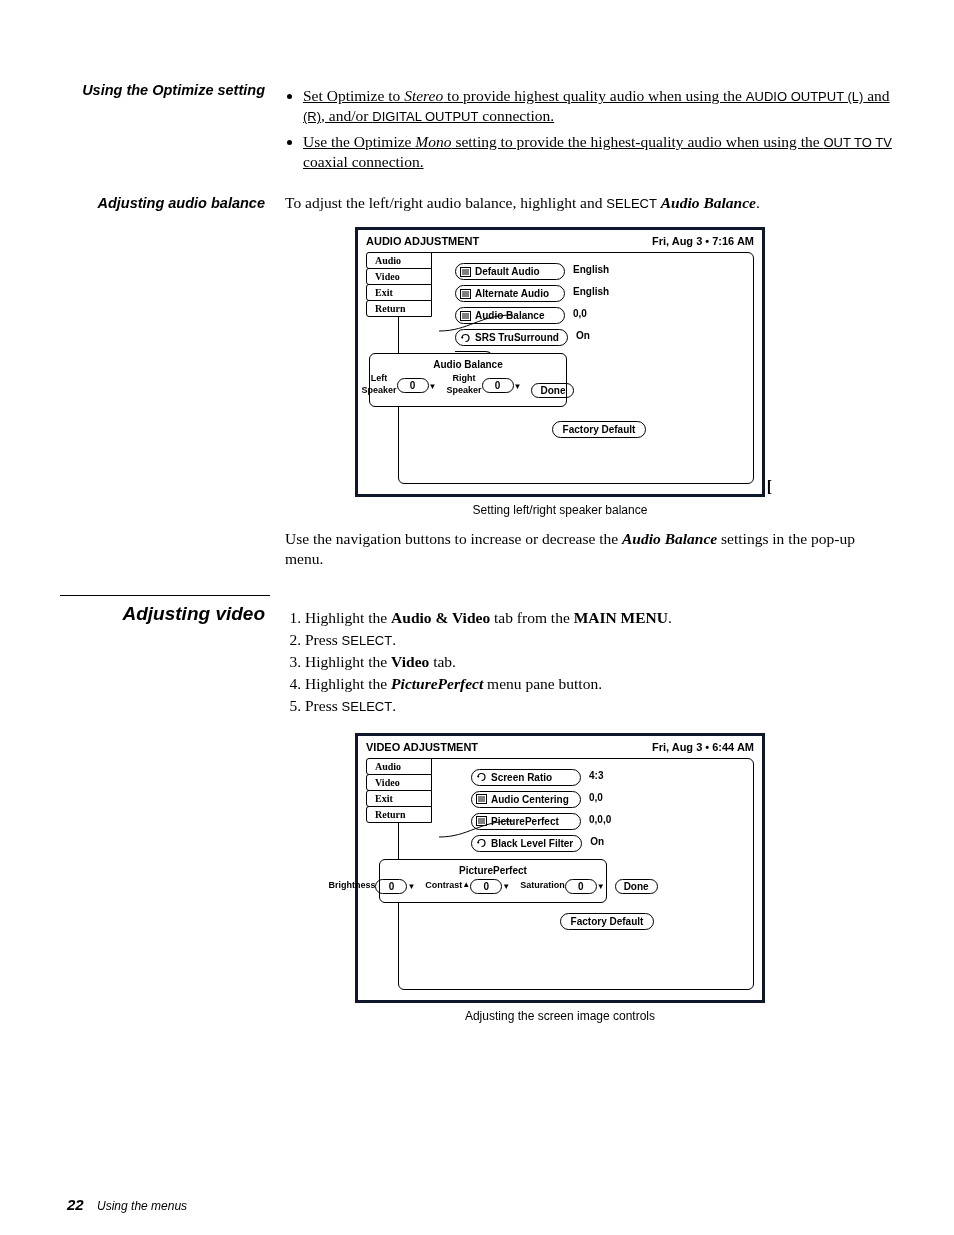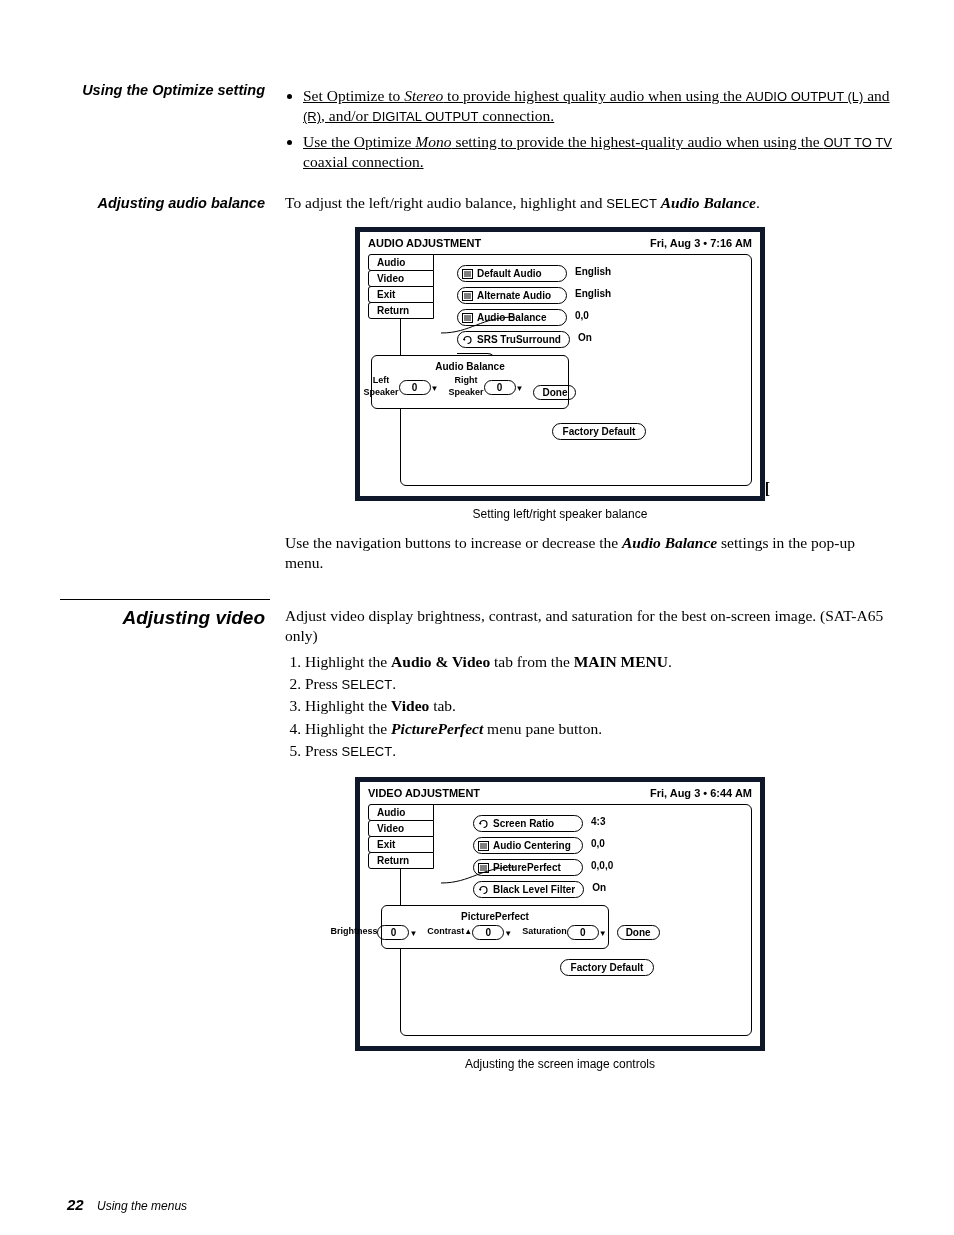--- a/index.html
+++ b/index.html
@@ -53,21 +53,21 @@
     width: 210px;
     border-top: 1px solid #000;
     margin: 26px 0 6px 0;
   }
   .figwrap {
     margin: 14px 0 8px 70px;
   }
   .osd {
     width: 410px;
     box-sizing: border-box;
-    border: 5px solid #0f172a;
+    border: 3px solid #0f172a;
     font-family: Arial, Helvetica, sans-serif;
     font-size: 10px;
     font-weight: bold;
     position: relative;
     padding-bottom: 10px;
   }
   .osd-header {
     display: flex;
     justify-content: space-between;
     padding: 4px 8px 2px 8px;
@@ -83,20 +83,21 @@
     z-index: 3;
   }
   .tab {
     border: 1px solid #000;
     border-radius: 3px 0 0 3px;
     background: #fff;
     padding: 1px 10px 1px 8px;
     font-size: 10px;
     margin-bottom: -1px;
     width: 46px;
+    font-family: Liberation Serif, serif;
   }
   .osd-pane {
     margin: 2px 8px 0 40px;
     border: 1px solid #000;
     border-radius: 6px;
     min-height: 210px;
     padding: 10px 10px 10px 56px;
     position: relative;
   }
   .opt-row {
@@ -348,21 +349,20 @@
       <span>Use the navigation buttons to increase or decrease the </span><span class="bi">Audio Balance</span><span> settings in the pop-up menu.</span>
     </p>
   </div>
 </div>
 
 <div class="rule"></div>
 
 <div class="row">
   <div class="side"><span class="main-heading">Adjusting video</span></div>
   <div class="body">
-    <p style="margin:0 0 6px 0">Adjust video display brightness, contrast, and saturation for the best on-screen image. (SAT-A65 only)</p>
     <ol>
       <li><span>Highlight the </span><span class="b">Audio &amp; Video</span><span> tab from the </span><span class="b">MAIN MENU</span><span>.</span></li>
       <li><span>Press </span><span class="sc">SELECT</span><span>.</span></li>
       <li><span>Highlight the </span><span class="b">Video</span><span> tab.</span></li>
       <li><span>Highlight the </span><span class="bi">PicturePerfect</span><span> menu pane button.</span></li>
       <li><span>Press </span><span class="sc">SELECT</span><span>.</span></li>
     </ol>
 
     <div class="figwrap">
       <div class="osd">

